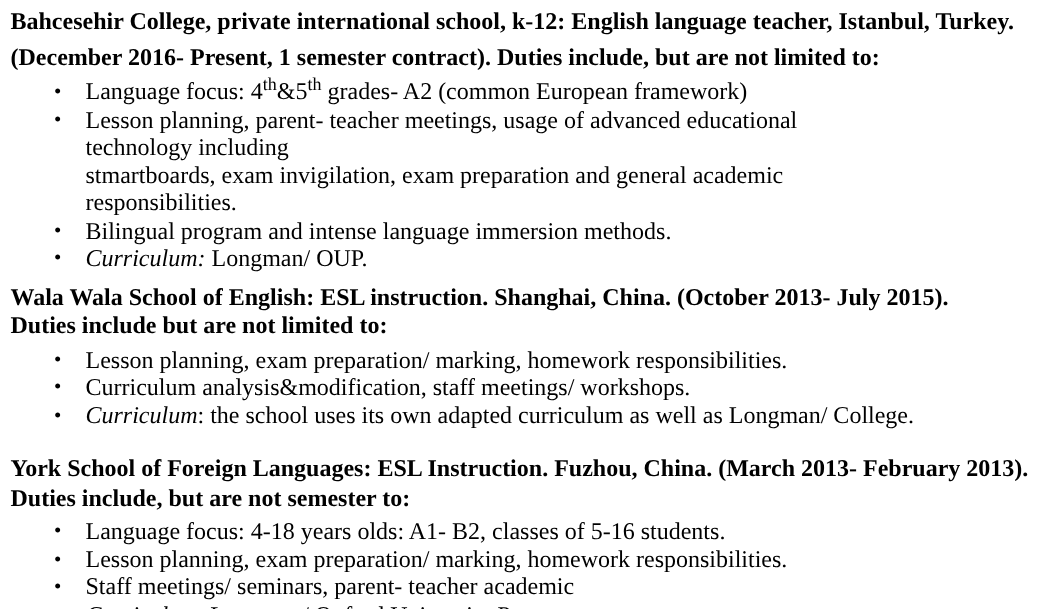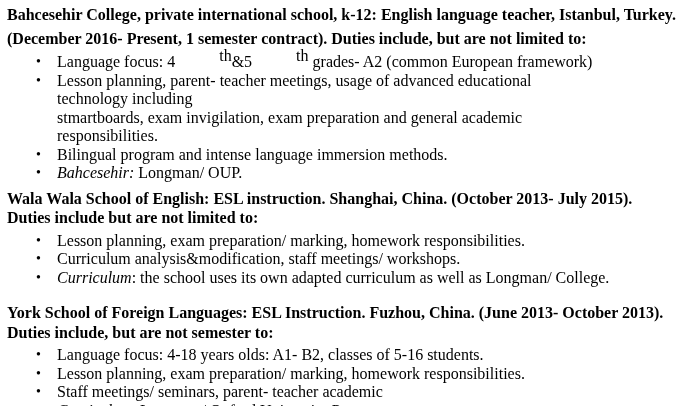--- a/index.html
+++ b/index.html
@@ -46,52 +46,51 @@
   }
   li.bullet.wrap { white-space: normal; }
   li.bullet::before {
     content: "\2022";
     position: absolute;
     left: 29px;
     top: 0;
     font-size: 14px;
   }
   li.bullet sup {
-    font-size: 16px;
+    font-size: 12px;
     line-height: 0;
     vertical-align: super;
-    margin-left: 44px;
   }
   li.bullet i { font-style: italic; }
 </style>
 </head>
 <body>
 
 <div class="page">
     <div class="section section-1">
       <div class="heading-line">Bahcesehir College, private international school, k-12: English language teacher, Istanbul, Turkey.</div>
       <div class="heading-line">(December 2016- Present, 1 semester contract). Duties include, but are not limited to:</div>
       <ul class="bullets">
         <li class="bullet"><span>Language focus: 4</span><sup>th</sup><span>&amp;5</span><sup>th</sup><span> grades- A2 (common European framework)</span></li>
         <li class="bullet wrap"><span>Lesson planning, parent- teacher meetings, usage of advanced educational technology including</span><br><span>stmartboards, exam invigilation, exam preparation and general academic responsibilities.</span></li>
         <li class="bullet"><span>Bilingual program and intense language immersion methods.</span></li>
-        <li class="bullet"><i>Bahcesehir:</i><span> Longman/ OUP.</span></li>
+        <li class="bullet"><i>Curriculum:</i><span> Longman/ OUP.</span></li>
       </ul>
     </div>
     <div class="section section-2">
       <div class="heading-line">Wala Wala School of English: ESL instruction. Shanghai, China. (October 2013- July 2015).</div>
       <div class="heading-line">Duties include but are not limited to:</div>
       <ul class="bullets">
         <li class="bullet"><span>Lesson planning, exam preparation/ marking, homework responsibilities.</span></li>
         <li class="bullet"><span>Curriculum analysis&amp;modification, staff meetings/ workshops.</span></li>
         <li class="bullet"><i>Curriculum</i><span>: the school uses its own adapted curriculum as well as Longman/ College.</span></li>
       </ul>
     </div>
     <div class="section section-3">
-      <div class="heading-line">York School of Foreign Languages: ESL Instruction. Fuzhou, China. (June 2013- October 2013).</div>
+      <div class="heading-line">York School of Foreign Languages: ESL Instruction. Fuzhou, China. (March 2013- February 2013).</div>
       <div class="heading-line">Duties include, but are not semester to:</div>
       <ul class="bullets">
         <li class="bullet"><span>Language focus: 4-18 years olds: A1- B2, classes of 5-16 students.</span></li>
         <li class="bullet"><span>Lesson planning, exam preparation/ marking, homework responsibilities.</span></li>
         <li class="bullet"><span>Staff meetings/ seminars, parent- teacher academic</span></li>
         <li class="bullet"><i>Curriculum</i><span>: Longman/ Oxford University Press</span></li>
       </ul>
     </div>
   </div>
 

